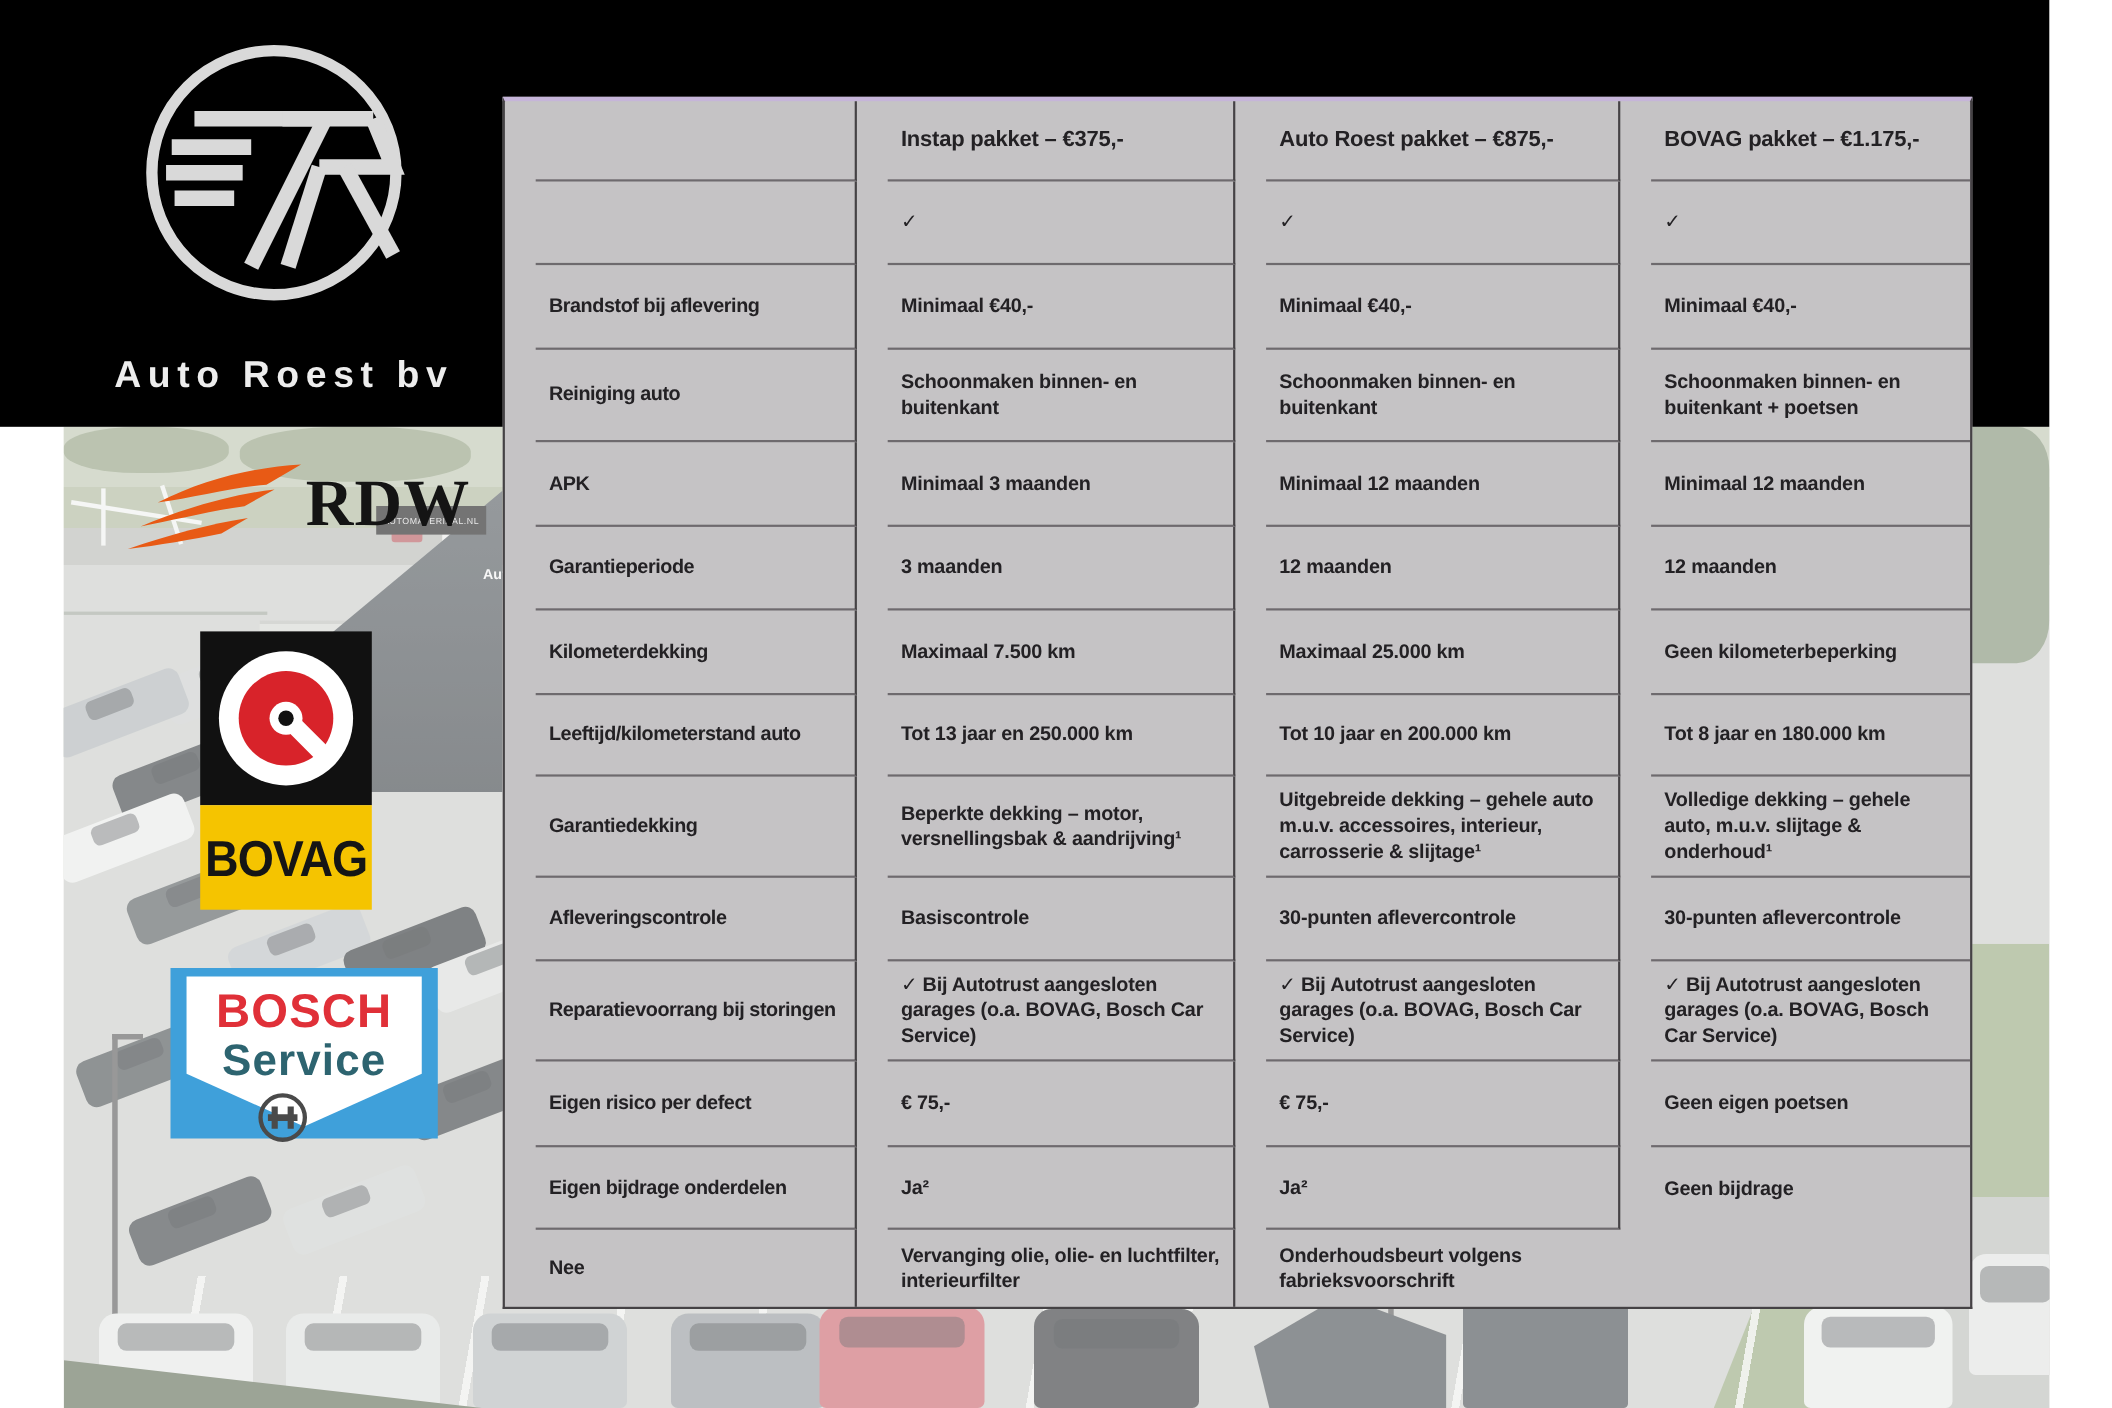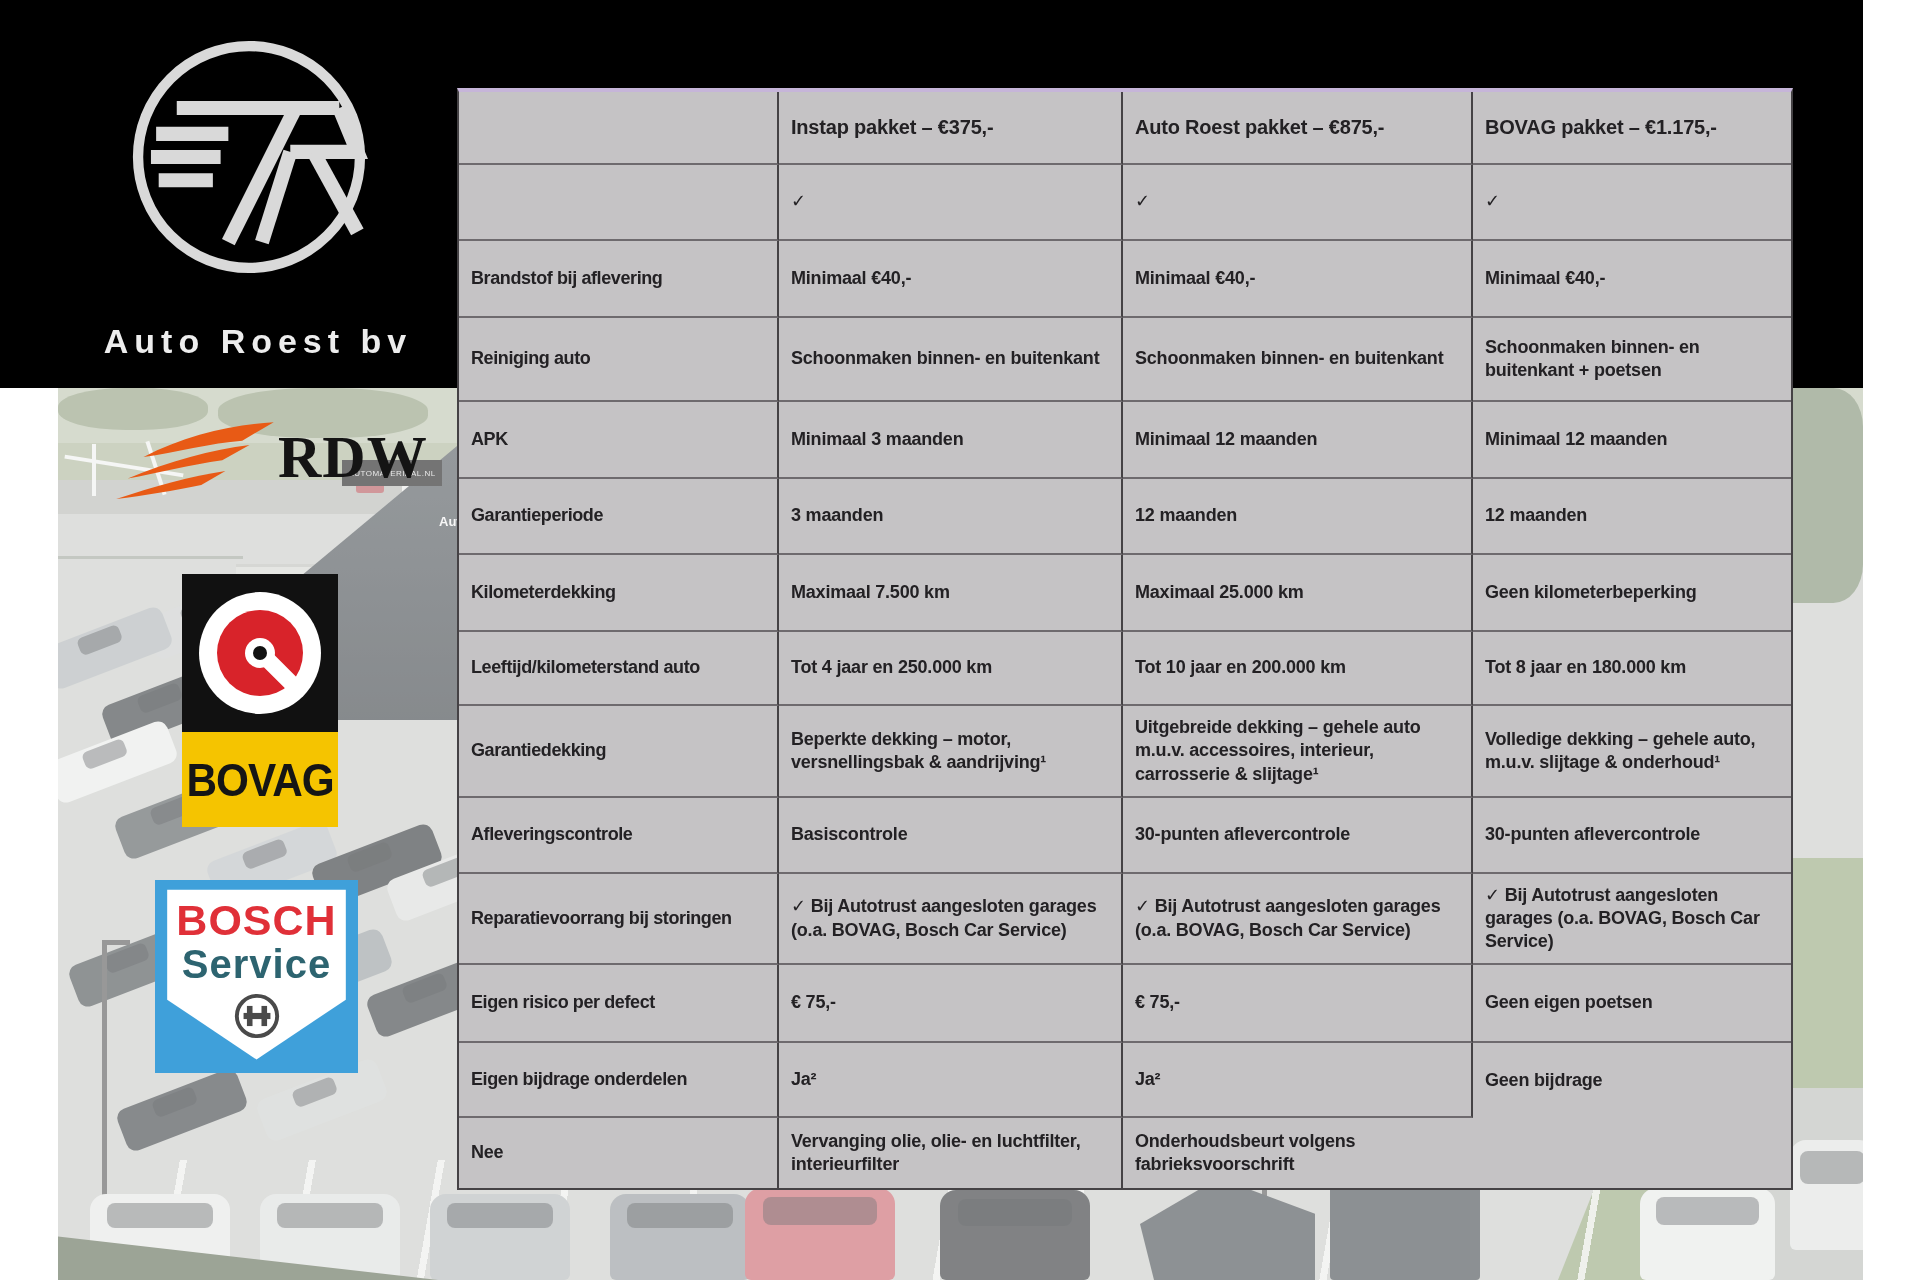--- a/index.html
+++ b/index.html
@@ -54,40 +54,40 @@
   .rdw-text{position:absolute;left:166px;top:8px;font-family:"Liberation Serif","DejaVu Serif",serif;
     font-weight:bold;font-size:60px;color:#141414;letter-spacing:1px;}
 
   .bovag{left:182px;top:574px;width:156px;height:253px;}
   .bovag-top{position:absolute;inset:0 0 95px 0;background:#111;}
   .bv-circ{position:absolute;border-radius:50%;}
   .bovag-bottom{position:absolute;left:0;right:0;bottom:0;height:95px;background:var(--bovagYellow);
     display:flex;align-items:center;justify-content:center;}
   .bovag-word{font-size:46px;font-weight:bold;color:#151515;letter-spacing:-1px;transform:scaleX(.92);}
 
-  .bosch{left:155px;top:880px;width:203px;height:193px;background:var(--boschBlue);}
+  .bosch{left:155px;top:880px;width:203px;height:155px;background:var(--boschBlue);padding-left:40px;}
   .bosch-shield{position:absolute;inset:0;background:#fff;
     clip-path:polygon(6% 5%,94% 5%,94% 62%,50% 93%,6% 62%);}
   .bosch-word{position:absolute;left:0;width:100%;text-align:center;font-weight:bold;}
   .bosch-red{top:16px;font-size:43px;color:var(--boschRed);letter-spacing:1px;}
   .bosch-teal{top:62px;font-size:40px;color:var(--boschTeal);letter-spacing:1px;}
   .bosch-arm{position:absolute;left:74px;top:108px;width:56px;height:56px;}
 
   
   .table{position:absolute;left:457px;top:88px;width:1332px;z-index:4;
     background:var(--tableCell);
     border-top:4px solid var(--tableTop);
     border-left:2px solid var(--colLine);border-right:2px solid var(--colLine);
     border-bottom:2px solid var(--colLine);
     display:grid;box-sizing:content-box;
     grid-template-columns:320px 344px 350px 318px;
     grid-template-rows:73px 76px 77px 84px 77px 76px 77px 74px 92px 76px 91px 78px 75px 70px;}
   .cell{box-sizing:border-box;display:flex;align-items:center;padding:5px 11px 5px 12px;
     color:var(--txt);font-weight:bold;border-bottom:2px solid var(--rowLine);
-    font-size:18px;line-height:1.28;letter-spacing:-0.2px;}
+    font-size:18px;line-height:1.28;letter-spacing:-0.2px;margin-left:28px;}
   .cell.cr{border-right:2px solid var(--colLine);}
   .table > div:nth-last-child(-n+4){border-bottom:none;}
   .cell.h{font-size:20px;letter-spacing:-0.2px;}
   .cell.l{white-space:nowrap;letter-spacing:-0.4px;}
 </style>
 </head>
 <body>
 
 <div class="stage">
 
@@ -231,21 +231,21 @@
     <div class="cell cr">3 maanden</div>
     <div class="cell cr">12 maanden</div>
     <div class="cell">12 maanden</div>
 
     <div class="cell l cr">Kilometerdekking</div>
     <div class="cell cr">Maximaal 7.500 km</div>
     <div class="cell cr">Maximaal 25.000 km</div>
     <div class="cell">Geen kilometerbeperking</div>
 
     <div class="cell l cr">Leeftijd/kilometerstand auto</div>
-    <div class="cell cr">Tot 4 jaar en 250.000 km</div>
+    <div class="cell cr">Tot 13 jaar en 250.000 km</div>
     <div class="cell cr">Tot 10 jaar en 200.000 km</div>
     <div class="cell">Tot 8 jaar en 180.000 km</div>
 
     <div class="cell l cr">Garantiedekking</div>
     <div class="cell cr">Beperkte dekking – motor, versnellingsbak &amp; aandrijving¹</div>
     <div class="cell cr">Uitgebreide dekking – gehele auto m.u.v. accessoires, interieur, carrosserie &amp; slijtage¹</div>
     <div class="cell">Volledige dekking – gehele auto, m.u.v. slijtage &amp; onderhoud¹</div>
 
     <div class="cell l cr">Afleveringscontrole</div>
     <div class="cell cr">Basiscontrole</div>

